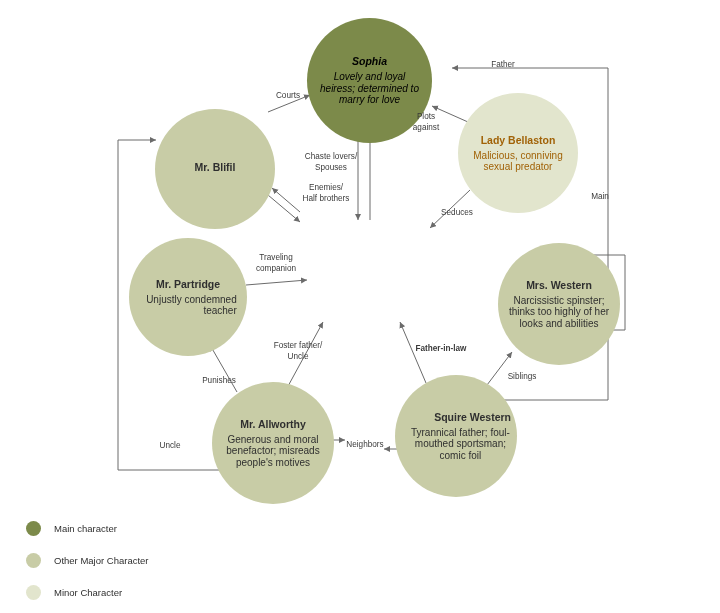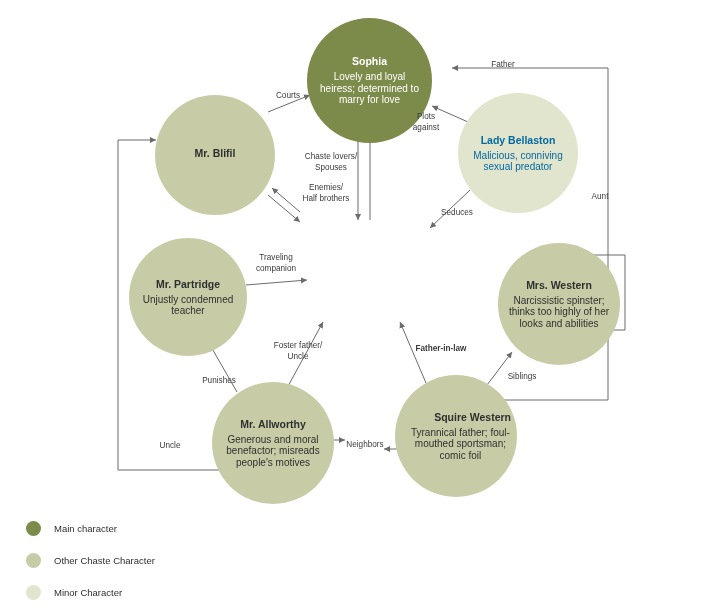--- a/index.html
+++ b/index.html
@@ -42,29 +42,30 @@
     line-height: 13px;
     margin-bottom: 3px;
   }
   .node .ndesc {
     font-size: 10px;
     line-height: 11.5px;
     max-width: 92%;
   }
   .node.main {
     background: #7c8a4a;
-    color: #ffffff;
+    color: #000000;
+    font-style: italic;
   }
   .node.major {
     background: #c8cca6;
     color: #2f2f2f;
   }
   .node.minor {
     background: #e2e5cd;
-    color: #0369a1;
+    color: #a16207;
   }
   .edge-label {
     position: absolute;
     font-size: 8.2px;
     line-height: 10.5px;
     color: #3a3a3a;
     text-align: center;
     white-space: pre-line;
   }
   .legend {
@@ -134,31 +135,31 @@
 
       <path d="M235,470 L118,470 L118,140 L156,140"></path>
     </g>
   </svg>
 
   <div class="node main" style="left:307px; top:18px; width:125px; height:125px;">
     <div class="nname">Sophia</div>
     <div class="ndesc">Lovely and loyal heiress; determined to marry for love</div>
   </div>
 
-  <div class="node major" style="left:155px; top:95px; width:120px; height:120px;">
+  <div class="node major" style="left:155px; top:109px; width:120px; height:120px;">
     <div class="nname">Mr. Blifil</div>
   </div>
 
   <div class="node minor" style="left:458px; top:93px; width:120px; height:120px;">
     <div class="nname">Lady Bellaston</div>
     <div class="ndesc">Malicious, conniving sexual predator</div>
   </div>
 
 
-  <div class="node major" style="left:129px; top:238px; width:118px; height:118px;">
+  <div class="node major" style="left:129px; top:238px; width:118px; height:118px;text-align:right;">
     <div class="nname">Mr. Partridge</div>
     <div class="ndesc">Unjustly condemned teacher</div>
   </div>
 
   <div class="node major" style="left:498px; top:243px; width:122px; height:122px;">
     <div class="nname">Mrs. Western</div>
     <div class="ndesc">Narcissistic spinster; thinks too highly of her looks and abilities</div>
   </div>
 
   <div class="node major" style="left:212px; top:382px; width:122px; height:122px;">
@@ -168,21 +169,21 @@
 
   <div class="node major" style="left:395px; top:375px; width:122px; height:122px;align-items:flex-end;">
     <div class="nname">Squire Western</div>
     <div class="ndesc">Tyrannical father; foul-mouthed sportsman; comic foil</div>
   </div>
 
   <div class="edge-label" style="left:265px; top:91px; width:46px;">Courts</div>
   <div class="edge-label" style="left:404px; top:112px; width:44px;">Plots
 against</div>
   <div class="edge-label" style="left:480px; top:60px; width:46px;">Father</div>
-  <div class="edge-label" style="left:580px; top:192px; width:40px;">Aunt</div>
+  <div class="edge-label" style="left:580px; top:192px; width:40px;">Main</div>
   <div class="edge-label" style="left:297px; top:152px; width:68px;">Chaste lovers/
 Spouses</div>
   <div class="edge-label" style="left:288px; top:183px; width:76px;">Enemies/
 Half brothers</div>
   <div class="edge-label" style="left:432px; top:208px; width:50px;">Seduces</div>
   <div class="edge-label" style="left:243px; top:253px; width:66px;">Traveling
 companion</div>
   <div class="edge-label" style="left:262px; top:341px; width:72px;">Foster father/
 Uncle</div>
   <div class="edge-label" style="left:405px; top:344px; width:72px;font-weight:bold;">Father-in-law</div>
@@ -191,21 +192,21 @@
   <div class="edge-label" style="left:497px; top:372px; width:50px;">Siblings</div>
   <div class="edge-label" style="left:150px; top:441px; width:40px;">Uncle</div>
 
   <div class="legend">
     <div class="legend-row">
       <span class="legend-swatch" style="background:#7c8a4a;"></span>
       <span class="legend-label">Main character</span>
     </div>
     <div class="legend-row">
       <span class="legend-swatch" style="background:#c8cca6;"></span>
-      <span class="legend-label">Other Chaste Character</span>
+      <span class="legend-label">Other Major Character</span>
     </div>
     <div class="legend-row">
       <span class="legend-swatch" style="background:#e2e5cd;"></span>
       <span class="legend-label">Minor Character</span>
     </div>
   </div>
 
 </div>
 
 </body></html>

